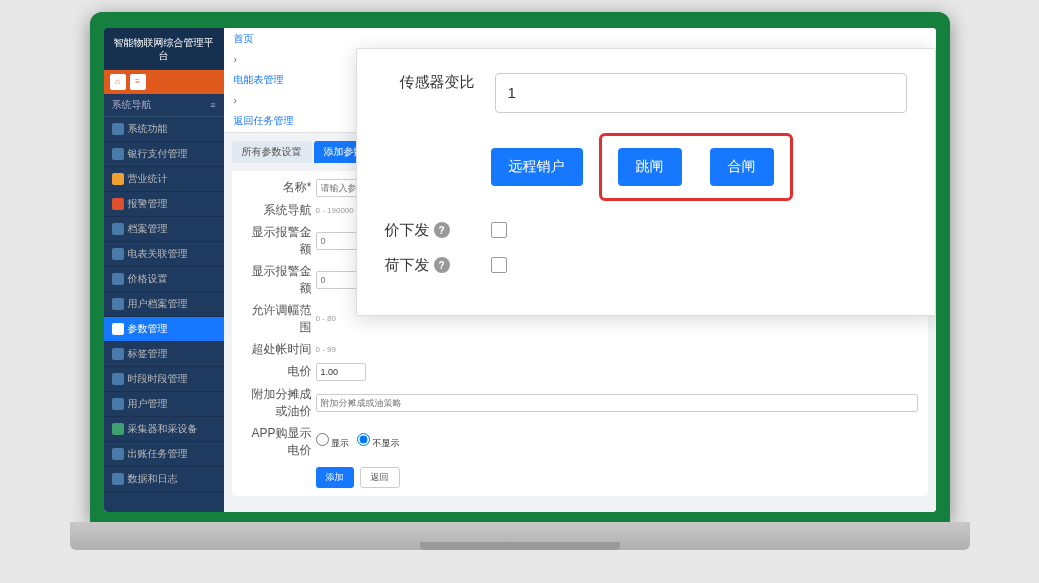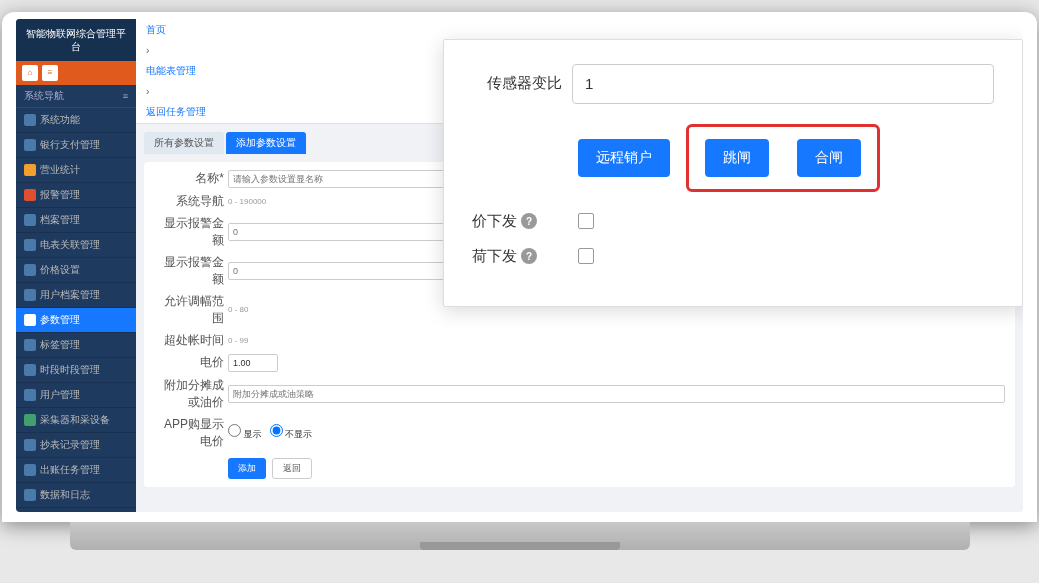--- a/index.html
+++ b/index.html
@@ -18,25 +18,25 @@
     .laptop-wrapper {
       position: relative;
       width: 920px;
       height: 560px;
       display: flex;
       flex-direction: column;
       align-items: center;
     }
 
     .laptop-screen-bezel {
-      width: 1035px;
+      width: 860px;
       height: 510px;
-      background: #ffffff;
+      background: #15803d;
       border-radius: 12px 12px 0 0;
-      padding: 7px 14px 10px 14px;
+      padding: 16px 14px 10px 14px;
       position: relative;
       box-shadow: 0 4px 20px rgba(0,0,0,0.4);
     }
 
     .laptop-screen {
       width: 100%;
       height: 100%;
       background: #f0f2f5;
       border-radius: 4px;
       overflow: hidden;
@@ -263,23 +263,23 @@
       background: #fff;
       border: 1px solid #ddd;
       box-shadow: 0 4px 20px rgba(0,0,0,0.15);
       padding: 24px 28px;
       z-index: 10;
       border-radius: 2px;
     }
 
     .overlay-row {
       display: flex;
-      align-items: center;
+      align-items: flex-start;
       margin-bottom: 20px;
-      gap: 10px;
+      gap: 20px;
     }
 
     .overlay-label {
       font-size: 15px;
       color: #333;
       width: 90px;
       text-align: right;
       flex-shrink: 0;
     }
 
@@ -429,24 +429,20 @@
           <div class="sidebar-item-icon"></div>
           <span>时段时段管理</span>
         </div>
         <div class="sidebar-item">
           <div class="sidebar-item-icon"></div>
           <span>用户管理</span>
         </div>
         <div class="sidebar-item">
           <div class="sidebar-item-icon" style="background:#40a070;"></div>
           <span>采集器和采设备</span>
-        </div>
-        <div class="sidebar-item">
-          <div class="sidebar-item-icon"></div>
-          <span>抄表记录管理</span>
         </div>
         <div class="sidebar-item">
           <div class="sidebar-item-icon"></div>
           <span>出账任务管理</span>
         </div>
         <div class="sidebar-item">
           <div class="sidebar-item-icon"></div>
           <span>数据和日志</span>
         </div>
 

